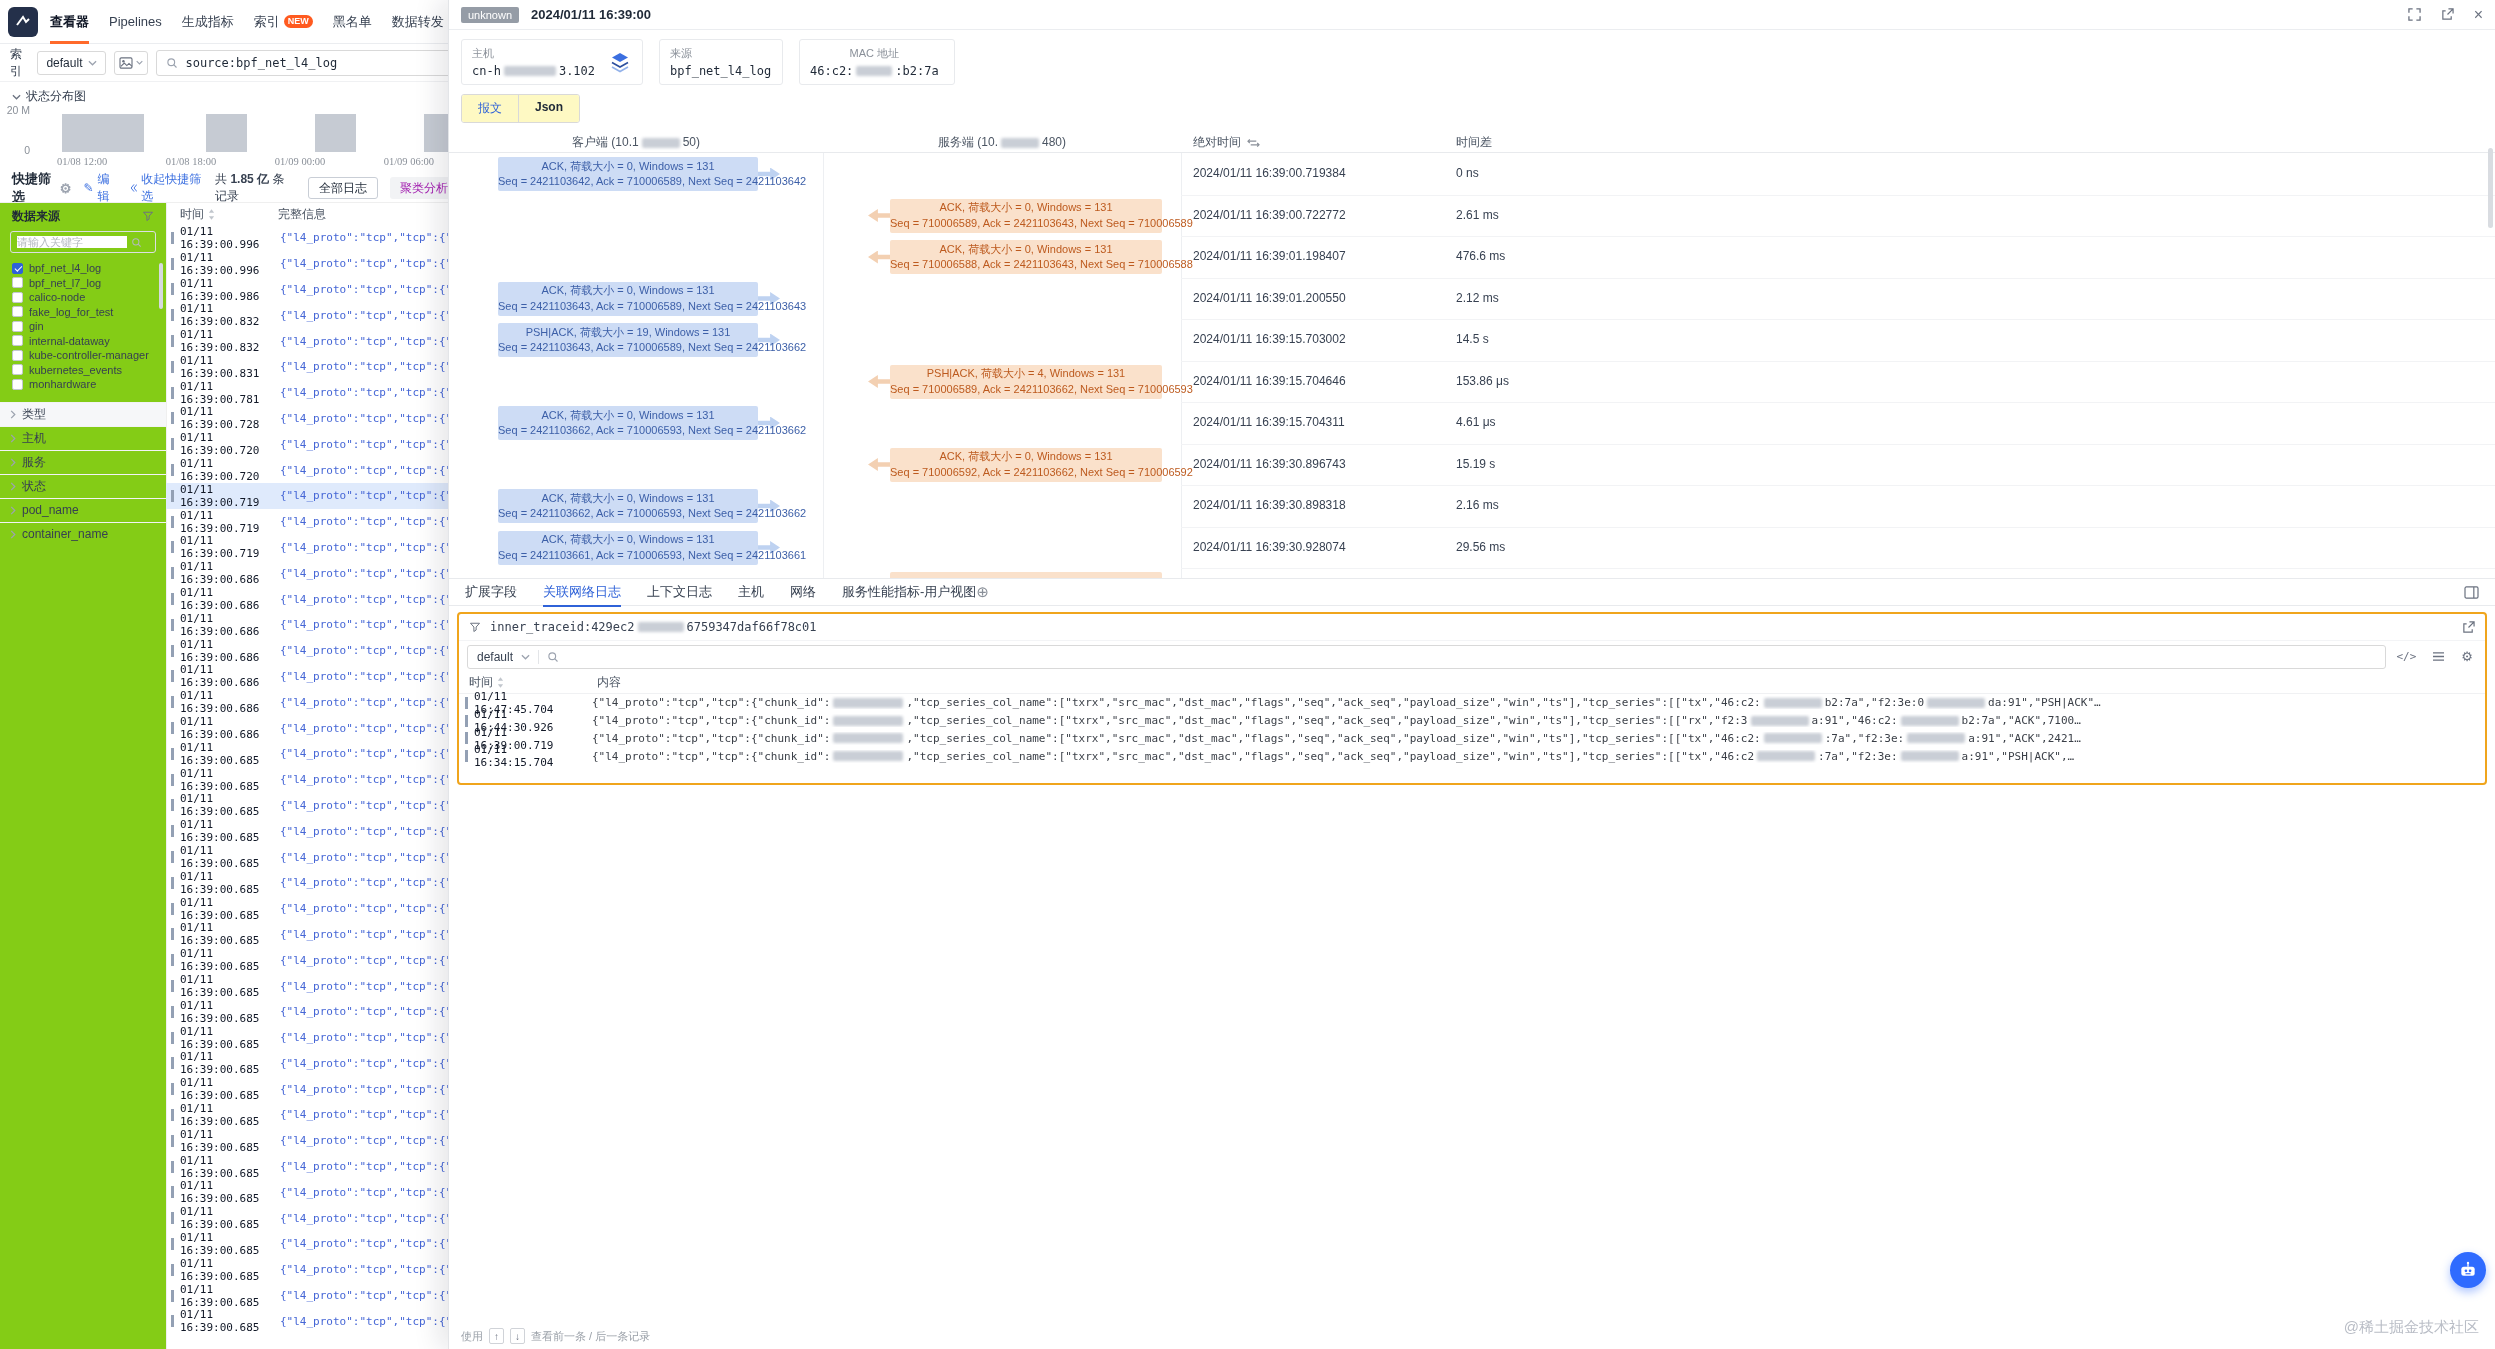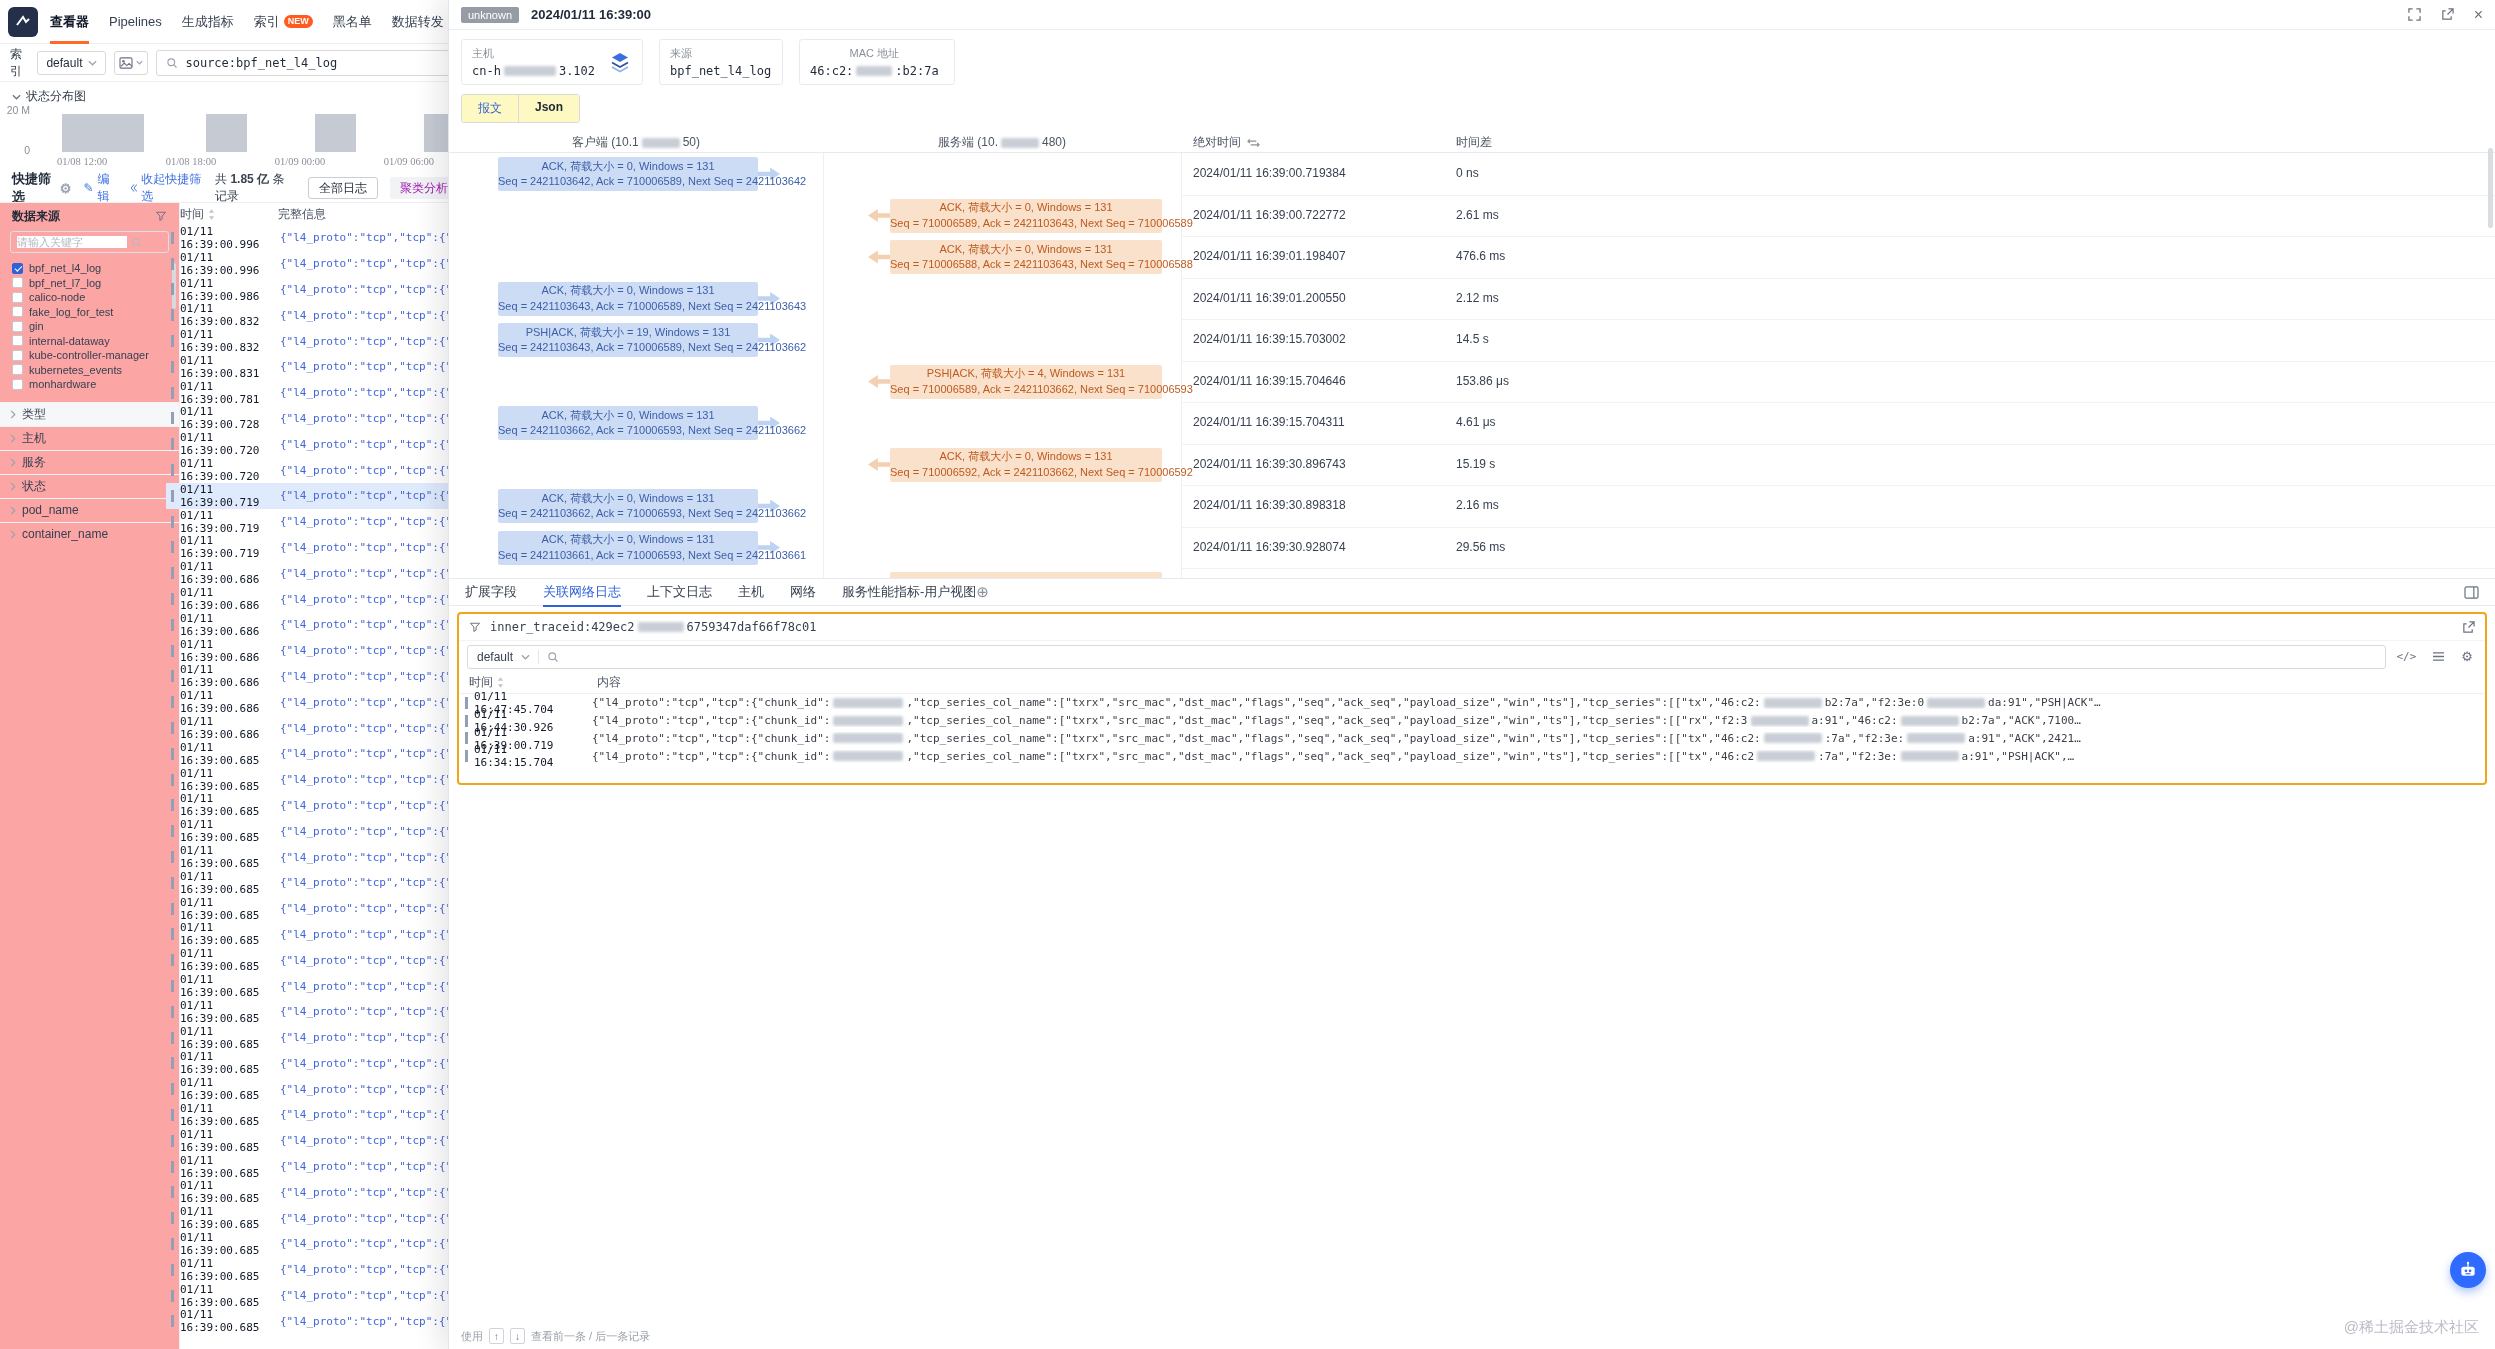--- a/index.html
+++ b/index.html
@@ -34,21 +34,21 @@
   #quickfilter-row { height:28px; display:flex; align-items:center; gap:12px; padding:0 12px; }
   .qf-title { font-size:13px; font-weight:700; color:#1f2937; display:flex; align-items:center; gap:5px; }
   .qf-gear { color:#9ca3af; font-size:13px; }
   .link { color:#3b6fe0; font-size:12px; display:flex; align-items:center; gap:4px; cursor:pointer; }
   .qf-total { color:#374151; }
   .qf-total b { font-weight:700; }
   .chip { height:22px; display:flex; align-items:center; padding:0 10px; border-radius:3px; font-size:12px; white-space:nowrap; cursor:pointer; }
   .chip.active { border:1px solid #c9ced6; background:#fff; color:#1f2937; }
   .chip.plain { background:#f2f3f5; color:#a21caf; }
 
-  #filter-sidebar { position:absolute; left:0; top:202px; width:180px; bottom:0; border-top:1px solid #efefef; border-right:1px solid #efefef; background:#fca5a5; }
+  #filter-sidebar { position:absolute; left:0; top:202px; width:167px; bottom:0; border-top:1px solid #efefef; border-right:1px solid #efefef; background:#84cc16; }
   .sb-head { height:26px; display:flex; align-items:center; justify-content:space-between; padding:0 12px 0 12px; font-weight:700; font-size:12px; }
   .sb-search { margin:2px 10px 6px 10px; height:22px; border:1px solid #dcdfe3; border-radius:3px; display:flex; align-items:center; padding:4px 6px; gap:4px; }
   .sb-search input { border:0; outline:0; width:110px; font-size:11px; color:#374151; font-family:"Liberation Sans",sans-serif; }
   .sb-search input::placeholder { color:#b4b9c0; }
   #source-list { position:relative; padding:2px 0 6px 12px; }
   .src-item { display:flex; align-items:center; gap:6px; height:14.5px; font-size:11px; color:#374151; cursor:pointer; white-space:nowrap; }
   .cbx { width:11px; height:11px; border:1px solid #c3c8cf; border-radius:2px; background:#fff; position:relative; flex:none; }
   .cbx.checked { background:#2f62d8; border-color:#2f62d8; }
   .cbx.checked::after { content:""; position:absolute; left:2px; top:2.5px; width:5.5px; height:3px; border-left:1.5px solid #fff; border-bottom:1.5px solid #fff; transform:rotate(-45deg); }
   #src-scroll { position:absolute; right:3px; top:4px; width:4px; height:46px; border-radius:2px; background:#d6d9de; }

